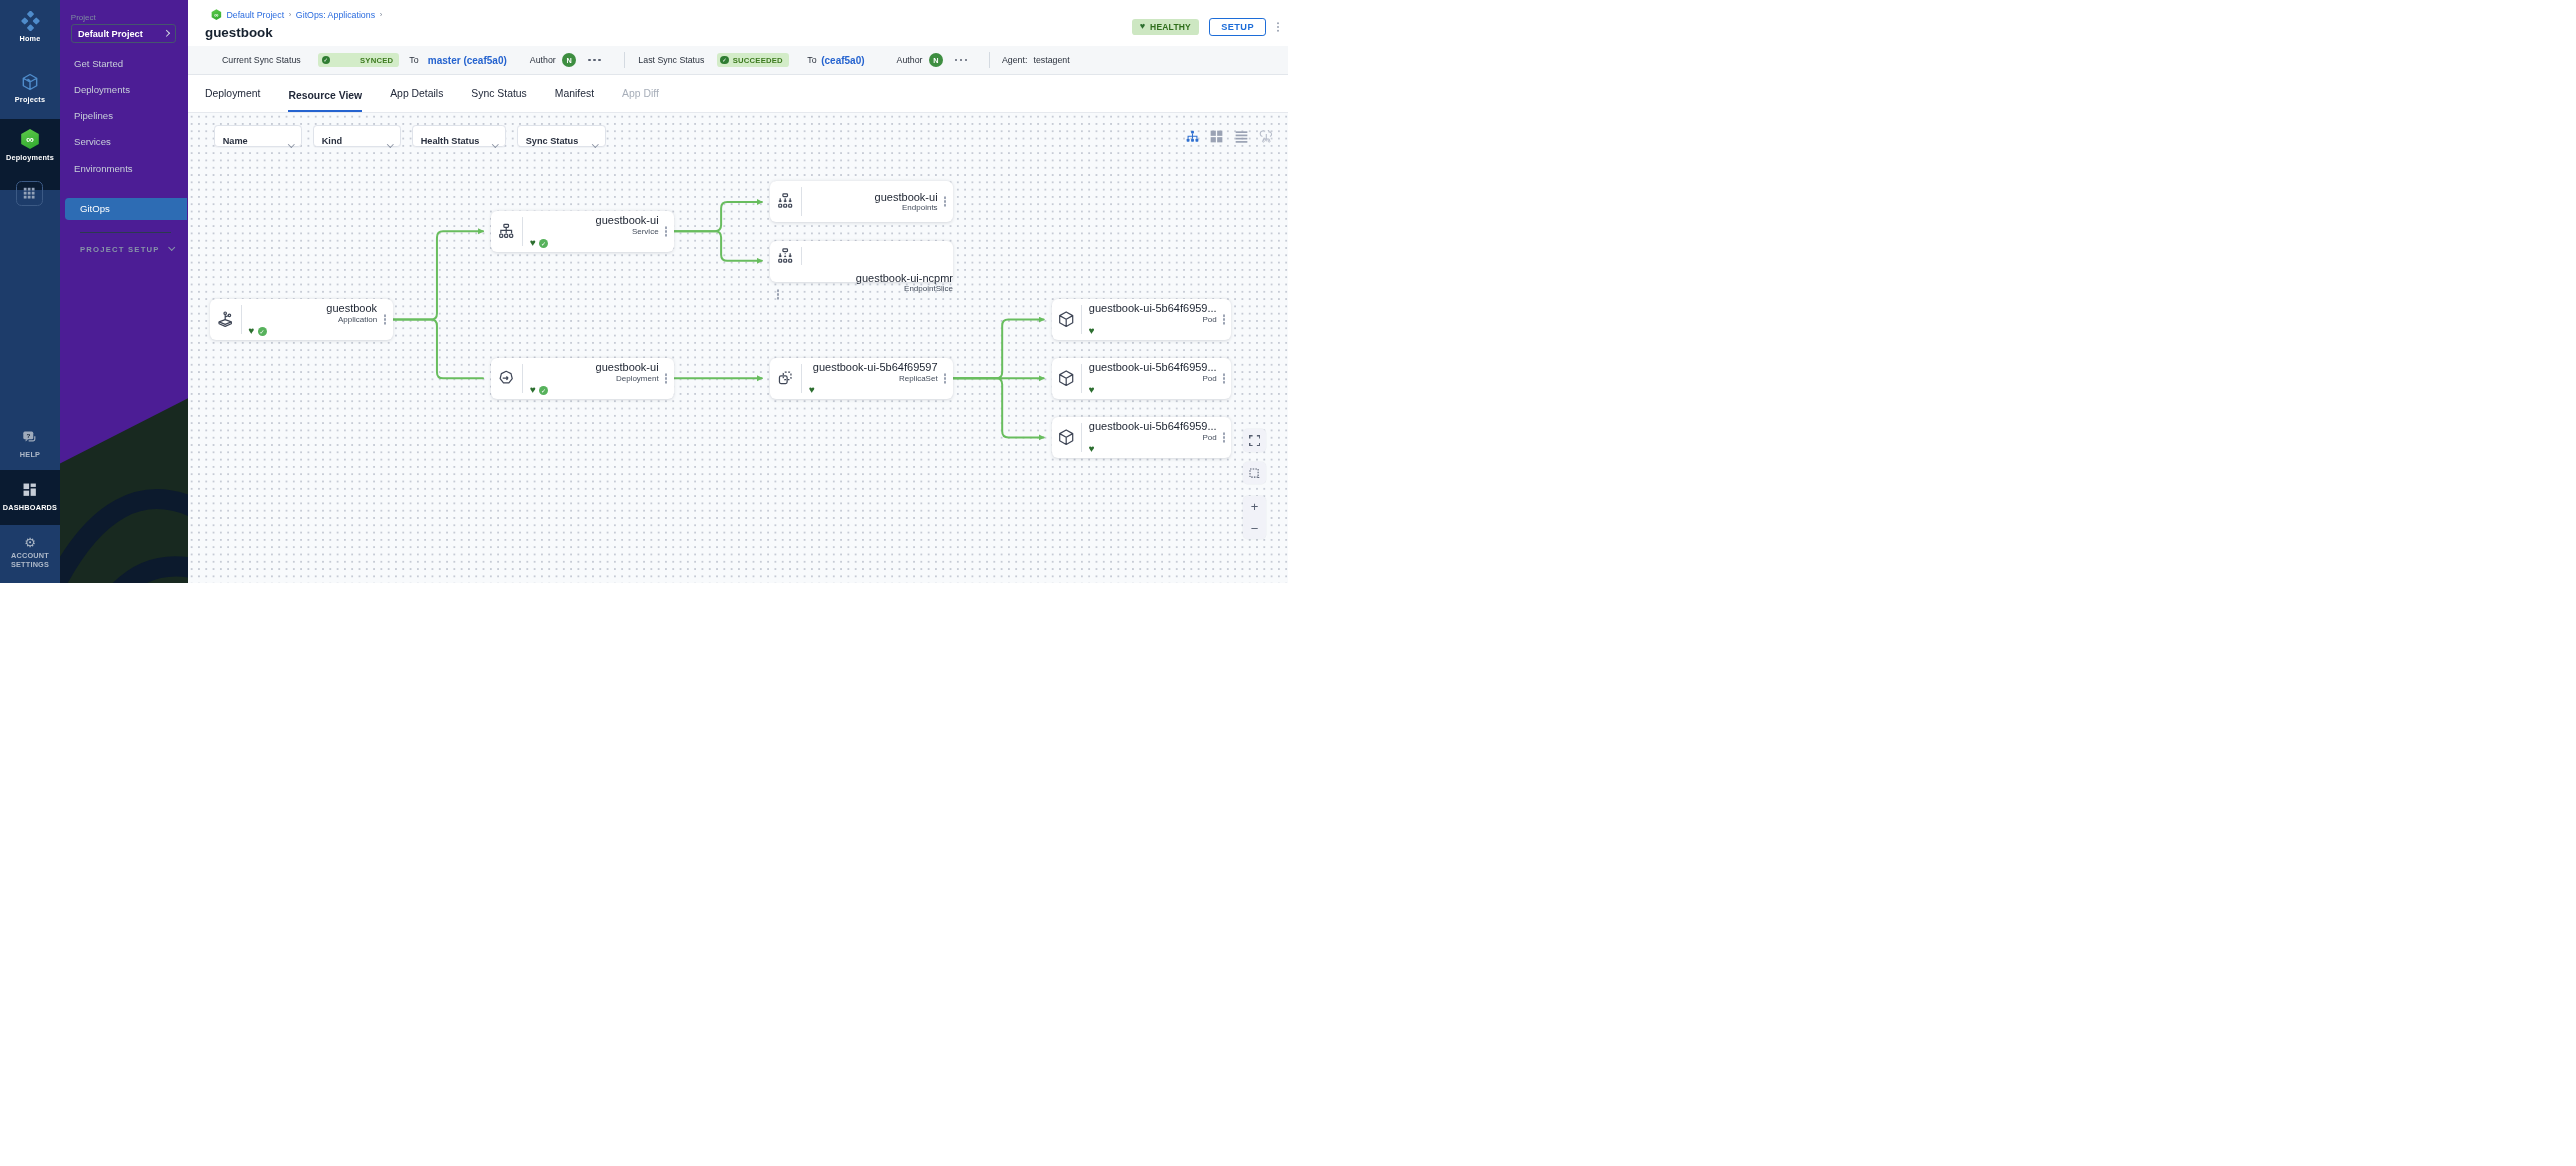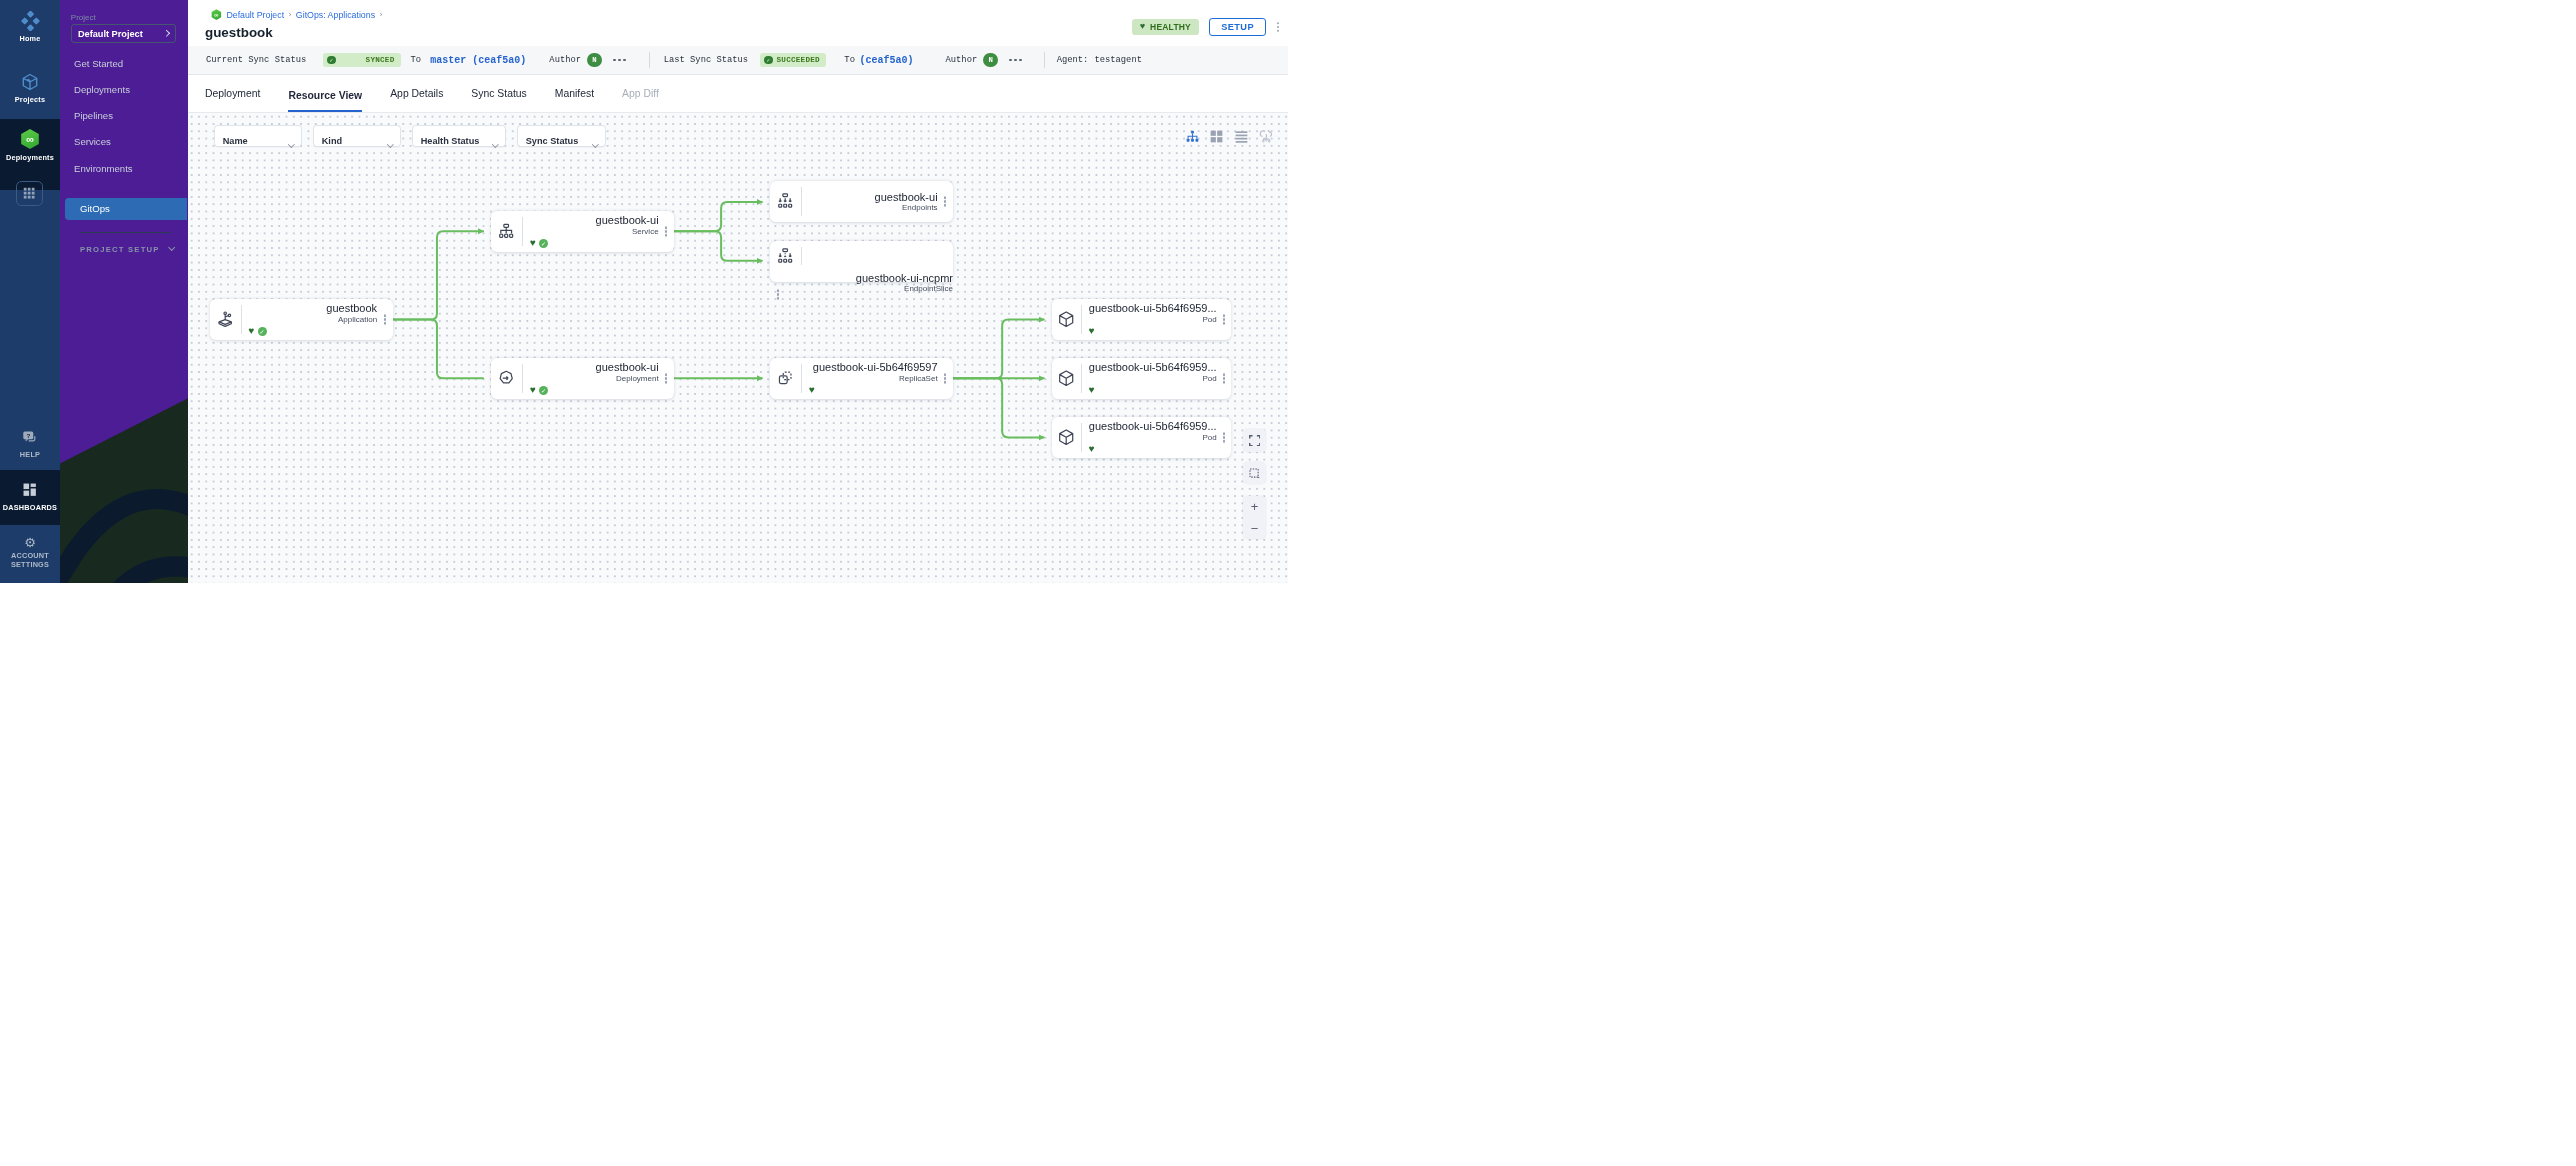--- a/index.html
+++ b/index.html
@@ -38,21 +38,21 @@
   .crumb-sep { color:#7b8596; font-size:7.7px; }
   .hex-small { width:10.8px; height:10.8px; background:linear-gradient(160deg,#5ecb4a,#2ea72e); clip-path:polygon(50% 0,94% 25%,94% 75%,50% 100%,6% 75%,6% 25%); display:flex; align-items:center; justify-content:center; color:#fff; font-weight:700; font-size:6.1px; line-height:1; }
   .page-title { position:absolute; left:17px; top:24.6px; font-size:13.4px; font-weight:700; color:#15202e; }
   .header-right { position:absolute; right:9.2px; top:17.7px; display:flex; align-items:center; gap:10.8px; }
   .badge-health { background:#cde7c2; color:#2f6e1c; font-size:8.5px; font-weight:700; border-radius:3.1px; padding:3.1px 7.7px; display:flex; align-items:center; gap:4.6px; letter-spacing:0.2px; }
   .heart { color:#2c6e2f; font-size:9.2px; line-height:1; }
   .btn-sync { border:1.2px solid #1c6cd8; color:#1c6cd8; background:#fff; font-weight:700; font-size:9.2px; letter-spacing:0.4px; border-radius:3.1px; padding:3.1px 10.8px; cursor:pointer; font-family:inherit; }
   .kebab { width:2.3px; height:2.3px; border-radius:50%; background:#9aa2b2; box-shadow:0 -3.8px 0 #9aa2b2, 0 3.8px 0 #9aa2b2; }
 
   
-  .syncbar { position:absolute; left:0; top:46px; width:1100px; height:29px; background:#f5f7f9; border-bottom:0.8px solid #e2e6eb; display:flex; align-items:center; padding-left:18px; font-size:8.8px; color:#2a313d;font-family:Liberation Mono, monospace; }
+  .syncbar { position:absolute; left:0; top:46px; width:1100px; height:29px; background:#f5f7f9; border-bottom:0.8px solid #e2e6eb; display:flex; align-items:center; padding-left:34px; font-size:8.8px; color:#2a313d; }
   .sb-badge { display:flex; align-items:center; gap:3.8px; background:#d3ecc8; border-radius:3.1px; padding:2.3px 6.1px 2.3px 3.8px; font-size:7.7px; font-weight:700; color:#3c7a1e; letter-spacing:0.2px; }
   .sb-check { width:8.5px; height:8.5px; border-radius:50%; background:#2f7d32; color:#fff; font-size:5.4px; display:flex; align-items:center; justify-content:center; }
   .sb-link { color:#2563cf; font-weight:700; font-size:10px; }
   .avatar { width:14.6px; height:14.6px; border-radius:50%; background:#3e8e41; color:#fff; font-size:7.3px; font-weight:700; display:flex; align-items:center; justify-content:center; }
   .hdots { display:flex; gap:2.3px; }
   .hdots i { width:2.7px; height:2.7px; border-radius:50%; background:#596070; }
   .vline { width:0.8px; height:15.4px; background:#d4dae1; }
 
   
   .tabs { position:absolute; left:0; top:75px; width:1100px; height:38px; border-bottom:0.8px solid #e6e9ee; display:flex; align-items:flex-end; gap:28px; padding:0 0 0 17px; }

